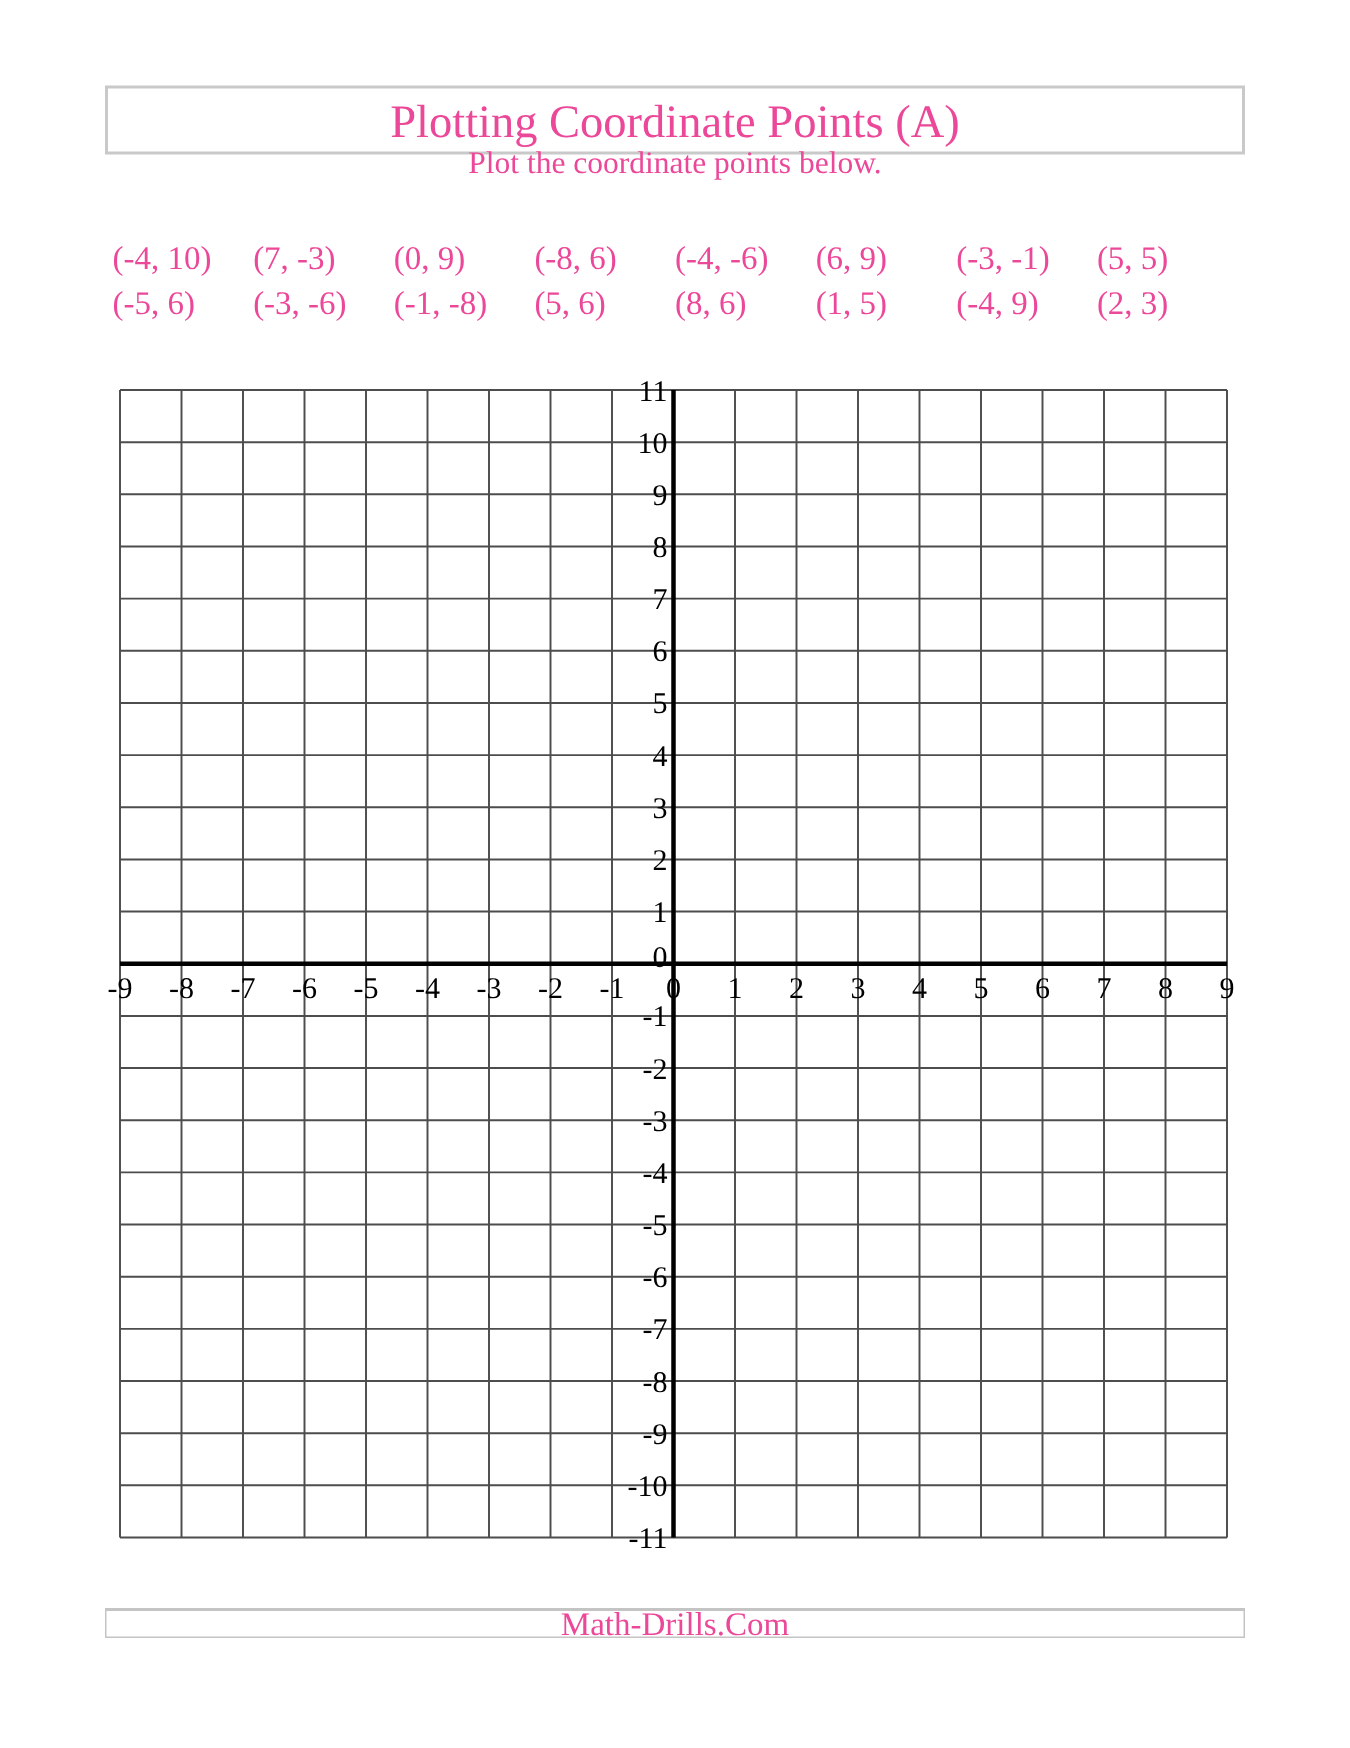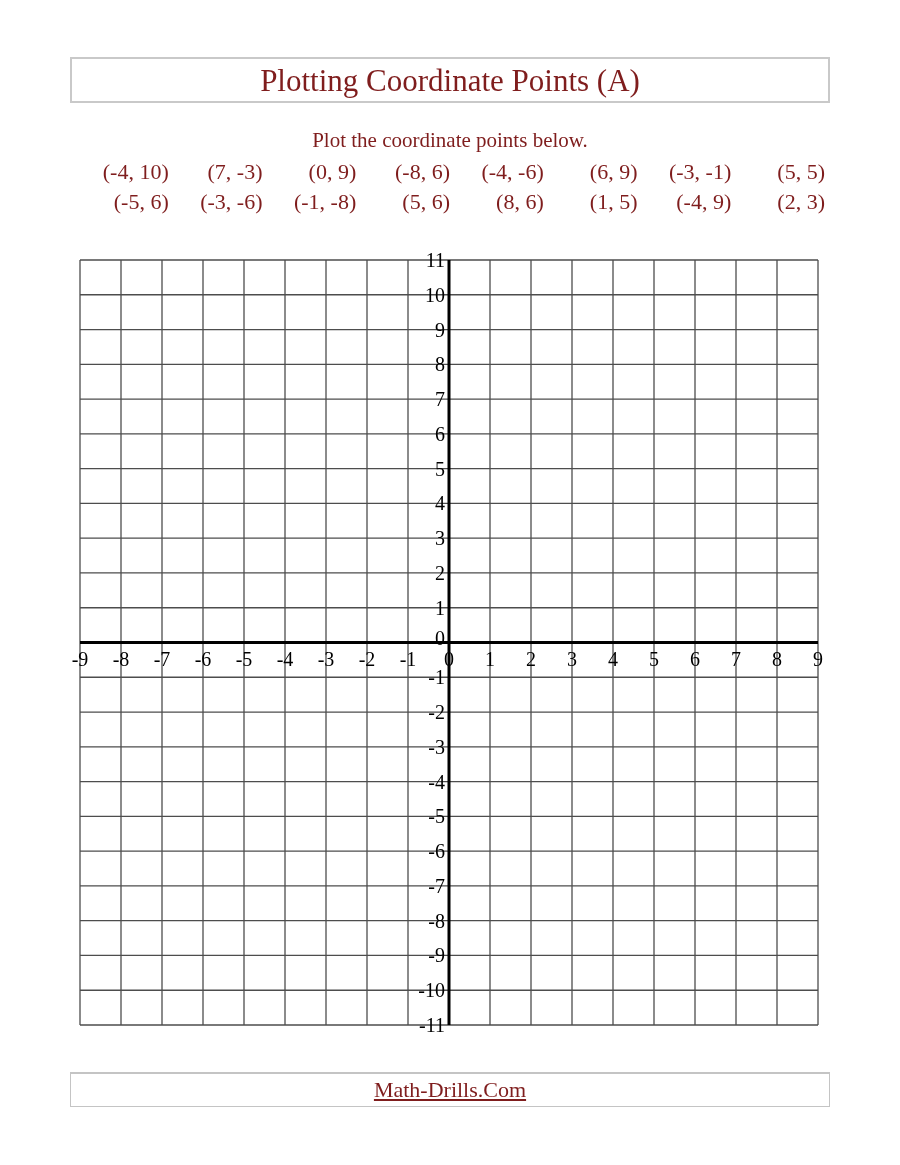--- a/index.html
+++ b/index.html
@@ -6,21 +6,21 @@
     margin: 0;
     padding: 0;
     background: #ffffff;
   }
   .page {
     position: relative;
     width: 900px;
     height: 1165px;
     background: #ffffff;
     font-family: "Liberation Serif", serif;
-    color: #7f1d1d;
+    color: #ec4899;
     overflow: hidden;
   }
   .title-box {
     position: absolute;
     left: 70px;
     top: 57px;
     width: 760px;
     height: 46px;
     box-sizing: border-box;
     border: 2px solid #c9c9c9;
@@ -29,60 +29,59 @@
     justify-content: center;
   }
   .title-text {
     font-size: 31px;
     line-height: 31px;
     white-space: nowrap;
   }
   .subtitle {
     position: absolute;
     left: 0;
-    top: 128px;
+    top: 96px;
     width: 100%;
     text-align: center;
     font-size: 21px;
   }
   .points-grid {
     position: absolute;
     left: 75px;
     top: 157px;
     width: 750px;
     display: grid;
     grid-template-columns: repeat(8, 1fr);
     grid-auto-rows: 30px;
     font-size: 22px;
   }
   .points-grid .pt {
-    text-align: right;
+    text-align: left;
     line-height: 30px;
     white-space: nowrap;
   }
   .grid-svg {
     position: absolute;
     left: 60px;
     top: 238px;
     width: 790px;
     height: 812px;
   }
   .footer-box {
     position: absolute;
     left: 70px;
     top: 1072px;
     width: 760px;
-    height: 35px;
+    height: 20px;
     box-sizing: border-box;
     border: 1px solid #c4c4c4;
     border-top-width: 2px;
     display: flex;
     align-items: center;
     justify-content: center;
-    text-decoration: underline;
   }
   .footer-text {
     font-size: 22px;
     line-height: 22px;
   }
 </style>
 </head>
 <body>
 
 <div class="page">

